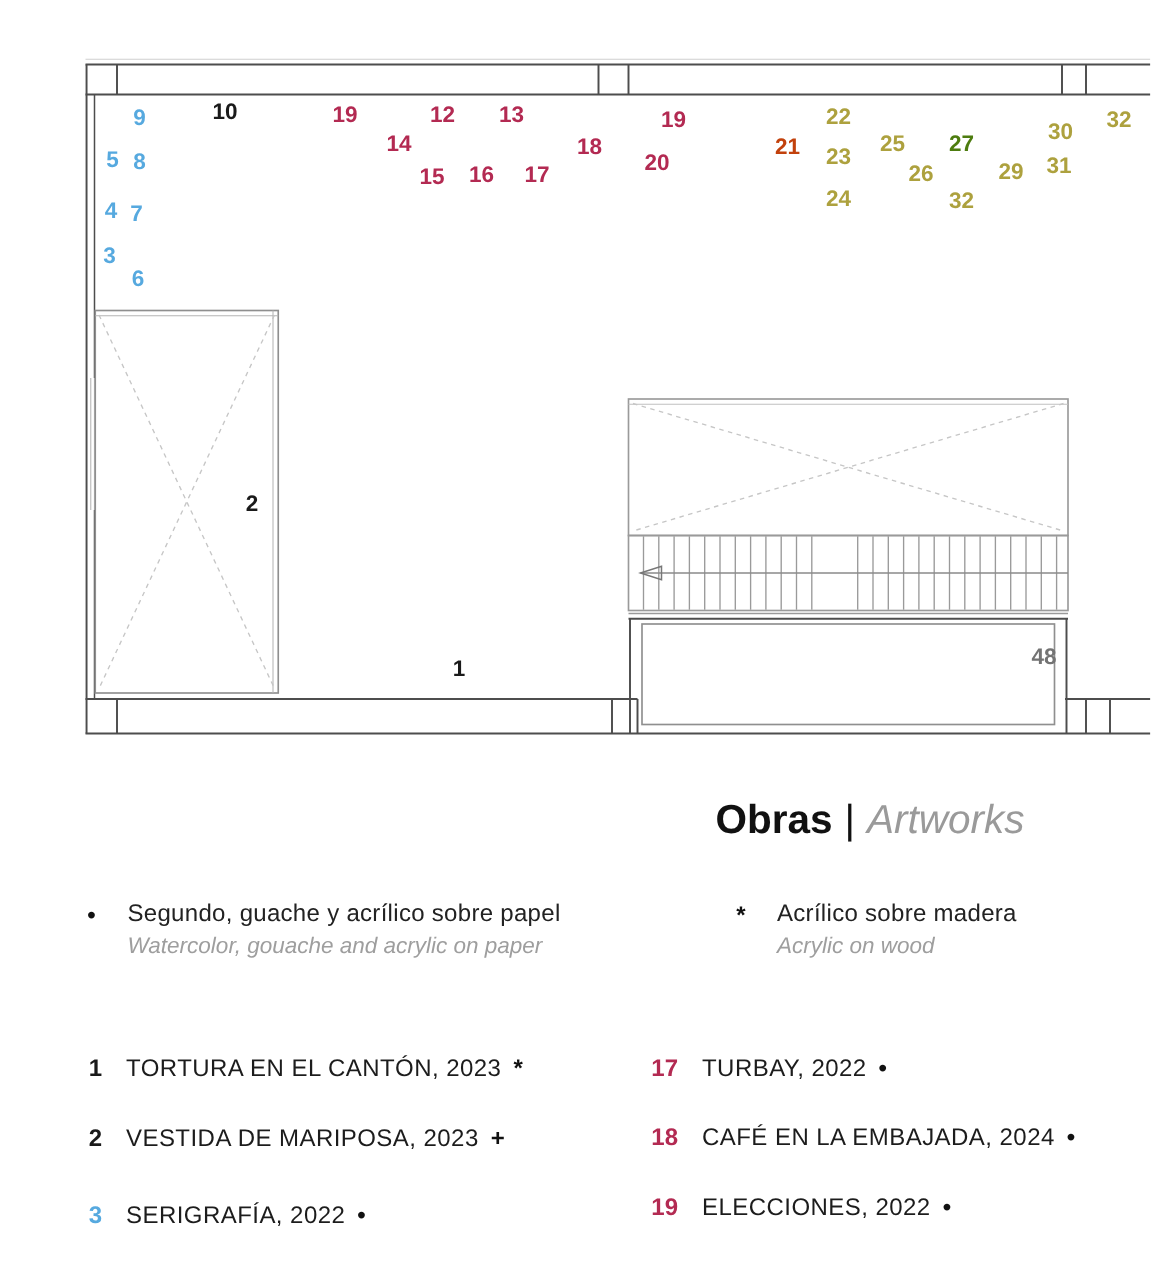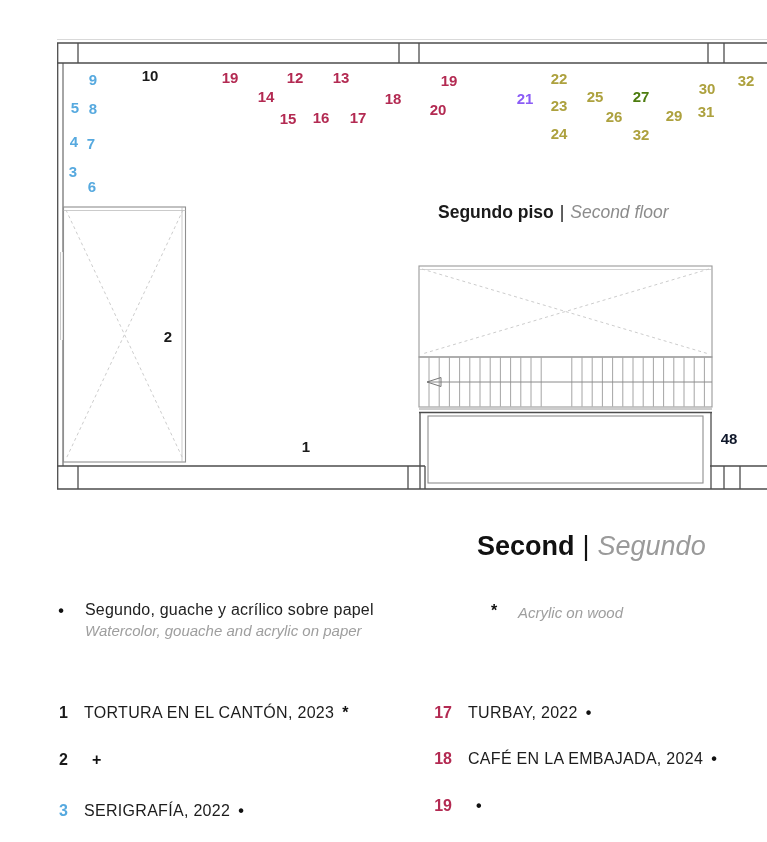--- a/index.html
+++ b/index.html
@@ -132,83 +132,83 @@
       <span class="marker" style="left: 230px; top: 77px; color: rgb(179, 42, 82);">19</span>
       <span class="marker" style="left: 295px; top: 77px; color: rgb(179, 42, 82);">12</span>
       <span class="marker" style="left: 341px; top: 77px; color: rgb(179, 42, 82);">13</span>
       <span class="marker" style="left: 266px; top: 96px; color: rgb(179, 42, 82);">14</span>
       <span class="marker" style="left: 288px; top: 118px; color: rgb(179, 42, 82);">15</span>
       <span class="marker" style="left: 321px; top: 117px; color: rgb(179, 42, 82);">16</span>
       <span class="marker" style="left: 358px; top: 117px; color: rgb(179, 42, 82);">17</span>
       <span class="marker" style="left: 393px; top: 98px; color: rgb(179, 42, 82);">18</span>
       <span class="marker" style="left: 449px; top: 80px; color: rgb(179, 42, 82);">19</span>
       <span class="marker" style="left: 438px; top: 109px; color: rgb(179, 42, 82);">20</span>
-      <span class="marker" style="left: 525px; top: 98px; color: #8b5cf6;">21</span>
+      <span class="marker" style="left: 525px; top: 98px; color: #c2410c;">21</span>
       <span class="marker" style="left: 559px; top: 78px; color: rgb(173, 161, 62);">22</span>
       <span class="marker" style="left: 559px; top: 105px; color: rgb(173, 161, 62);">23</span>
       <span class="marker" style="left: 559px; top: 133px; color: rgb(173, 161, 62);">24</span>
       <span class="marker" style="left: 595px; top: 96px; color: rgb(173, 161, 62);">25</span>
       <span class="marker" style="left: 614px; top: 116px; color: rgb(173, 161, 62);">26</span>
       <span class="marker" style="left: 641px; top: 96px; color: #4d7c0f;">27</span>
       <span class="marker" style="left: 641px; top: 134px; color: rgb(173, 161, 62);">32</span>
       <span class="marker" style="left: 674px; top: 115px; color: rgb(173, 161, 62);">29</span>
       <span class="marker" style="left: 707px; top: 88px; color: rgb(173, 161, 62);">30</span>
       <span class="marker" style="left: 706px; top: 111px; color: rgb(173, 161, 62);">31</span>
       <span class="marker" style="left: 746px; top: 80px; color: rgb(173, 161, 62); text-align: center;">32</span>
       <span class="marker" style="left: 746px; top: 110px; color: rgb(173, 161, 62); margin-left: 44px;">33</span>
       <span class="marker" style="left: 168px; top: 336px; color: rgb(26, 26, 26);">2</span>
       <span class="marker" style="left: 306px; top: 446px; color: rgb(26, 26, 26);">1</span>
-      <span class="marker" style="left: 729px; top: 438px; color: #0f172a;">48</span>
+      <span class="marker" style="left: 696px; top: 438px; color: #737373;">48</span>
     </div>
 
-  <div class="floor-label">
-    <span>Segundo piso</span><span class="sep">|</span><span class="en">Second floor</span>
-  </div>
 
   <div class="obras-title">
-    <span>Second</span><span class="sep">|</span><span class="en">Segundo</span>
+    <span>Obras</span><span class="sep">|</span><span class="en">Artworks</span>
   </div>
 
   <div class="legend-item" style="left:55px;top:601px;">
     <span class="legend-sym">•</span>
     <div class="legend-text">
       <div class="legend-main">Segundo, guache y acrílico sobre papel</div>
       <div class="legend-sub">Watercolor, gouache and acrylic on paper</div>
     </div>
   </div>
   <div class="legend-item" style="left:488px;top:601px;">
     <span class="legend-sym">*</span>
     <div class="legend-text">
+      <div class="legend-main">Acrílico sobre madera</div>
       <div class="legend-sub">Acrylic on wood</div>
     </div>
   </div>
 
   <div class="row" style="left:40px;top:704px;">
     <span class="row-num" style="color: rgb(26, 26, 26);">1</span>
     <span class="row-title">TORTURA EN EL CANTÓN, 2023</span>
     <span class="row-sym">*</span>
   </div>
   <div class="row" style="left:40px;top:751px;">
     <span class="row-num" style="color: rgb(26, 26, 26);">2</span>
+    <span class="row-title">VESTIDA DE MARIPOSA, 2023</span>
     <span class="row-sym">+</span>
   </div>
   <div class="row" style="left:40px;top:802px;">
     <span class="row-num" style="color: rgb(86, 169, 223);">3</span>
     <span class="row-title">SERIGRAFÍA, 2022</span>
     <span class="row-sym">•</span>
   </div>
 
   <div class="row right" style="left:414px;top:704px;">
     <span class="row-num" style="color: rgb(179, 42, 82);">17</span>
     <span class="row-title">TURBAY, 2022</span>
     <span class="row-sym">•</span>
   </div>
   <div class="row right" style="left:414px;top:750px;">
     <span class="row-num" style="color: rgb(179, 42, 82);">18</span>
     <span class="row-title">CAFÉ EN LA EMBAJADA, 2024</span>
     <span class="row-sym">•</span>
   </div>
   <div class="row right" style="left:414px;top:797px;">
     <span class="row-num" style="color: rgb(179, 42, 82);">19</span>
+    <span class="row-title">ELECCIONES, 2022</span>
     <span class="row-sym">•</span>
   </div>
 
 </div>
 
 </body></html>

